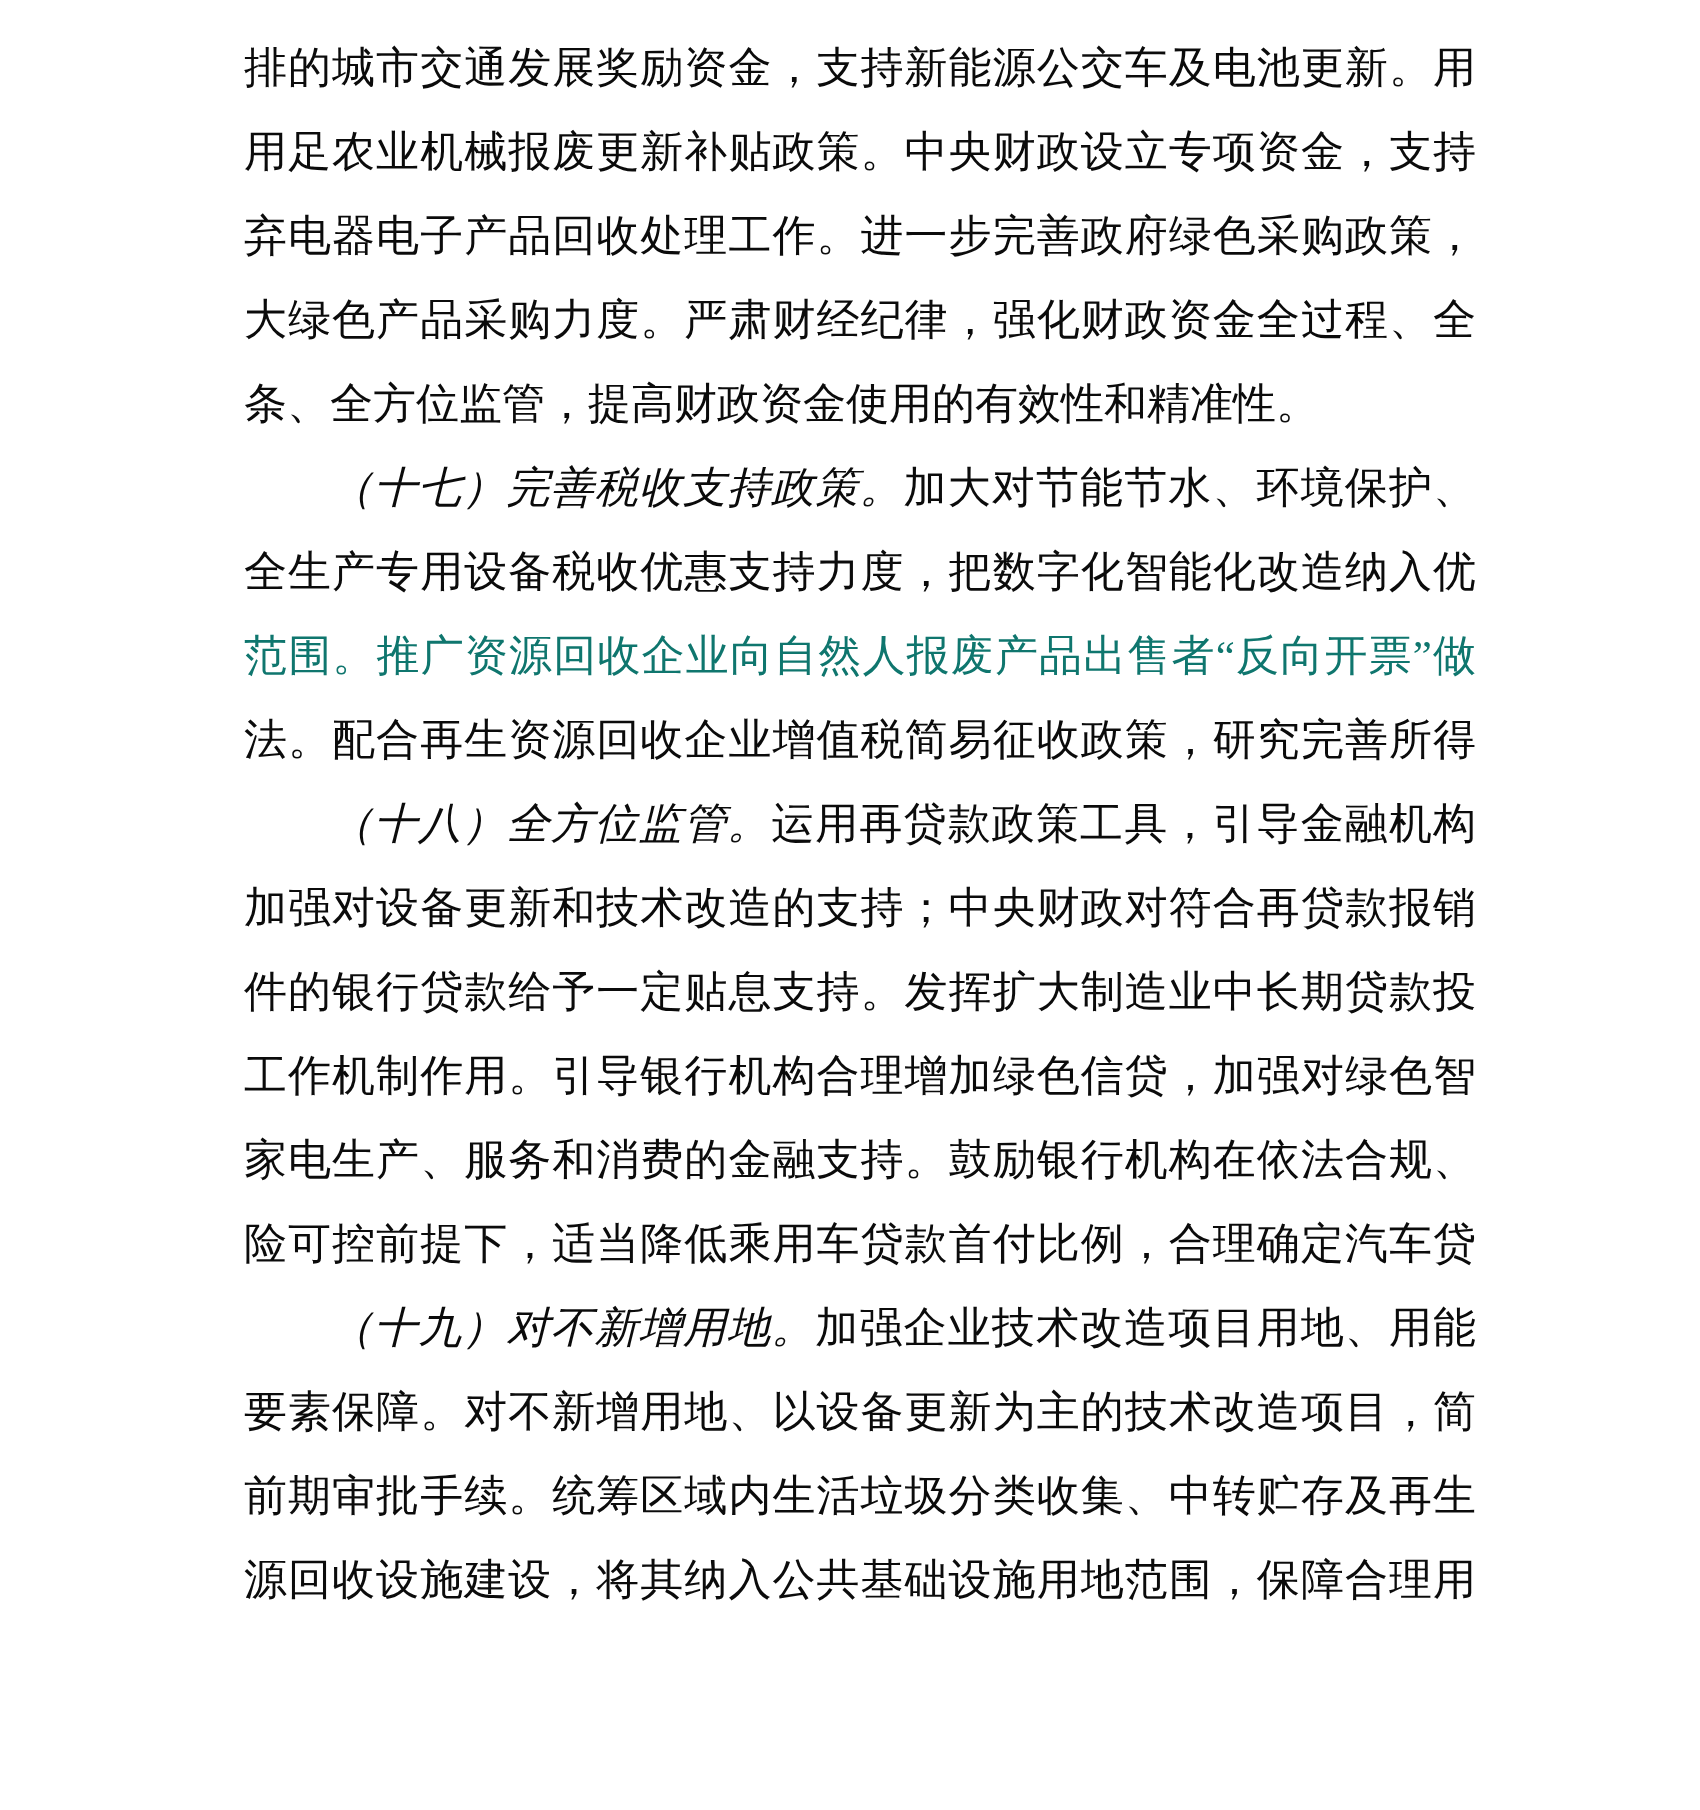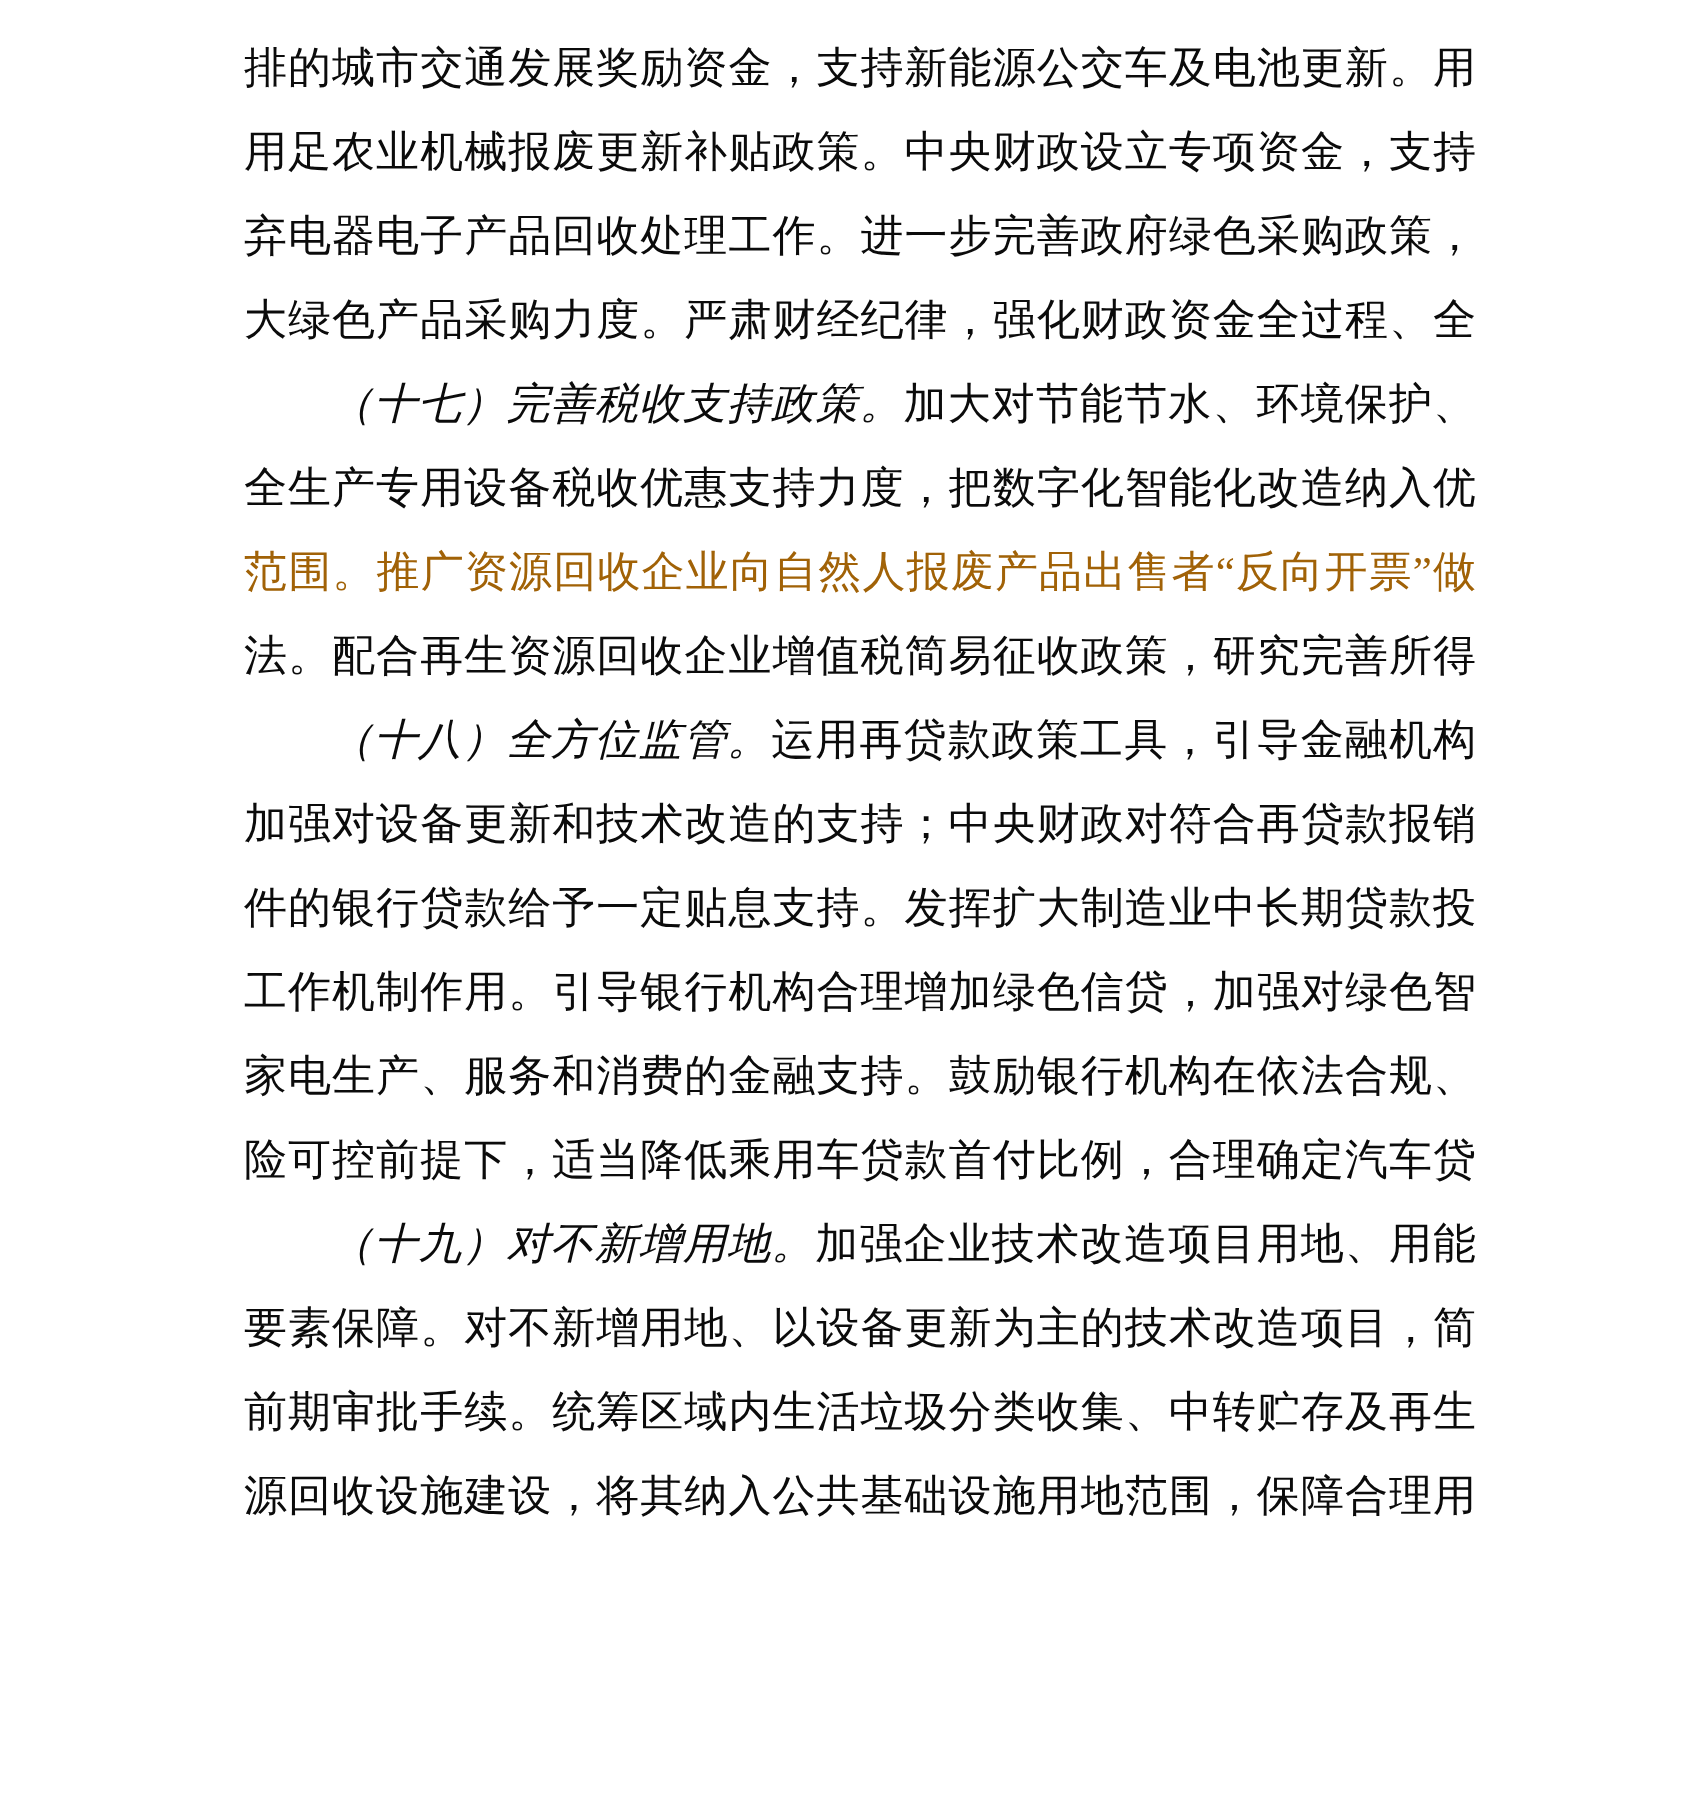--- a/index.html
+++ b/index.html
@@ -56,26 +56,27 @@
 <main class="page">
   <section class="text-block">
   <p class="line" style="color: rgb(11, 11, 11);"><span class="head"></span><span class="body-text">排的城市交通发展奖励资金，支持新能源公交车及电池更新。用好</span></p>
 
   <p class="line" style="color: rgb(11, 11, 11);"><span class="head"></span><span class="body-text">用足农业机械报废更新补贴政策。中央财政设立专项资金，支持废</span></p>
 
   <p class="line" style="color: rgb(11, 11, 11);"><span class="head"></span><span class="body-text">弃电器电子产品回收处理工作。进一步完善政府绿色采购政策，加</span></p>
 
   <p class="line" style="color: rgb(11, 11, 11);"><span class="head"></span><span class="body-text">大绿色产品采购力度。严肃财经纪律，强化财政资金全过程、全链</span></p>
 
+  <p class="line no-flush" style="color: rgb(11, 11, 11);"><span class="head"></span><span class="body-text">条、全方位监管，提高财政资金使用的有效性和精准性。</span></p>
 
   <p class="line indent" style="color: rgb(11, 11, 11);"><span class="head">（十七）完善税收支持政策。</span><span class="body-text">加大对节能节水、环境保护、安</span></p>
 
   <p class="line" style="color: rgb(11, 11, 11);"><span class="head"></span><span class="body-text">全生产专用设备税收优惠支持力度，把数字化智能化改造纳入优惠</span></p>
 
-  <p class="line" style="color: #a16207;"><span class="head"></span><span class="body-text">范围。推广资源回收企业向自然人报废产品出售者“反向开票”做</span></p>
+  <p class="line" style="color: #0f766e;"><span class="head"></span><span class="body-text">范围。推广资源回收企业向自然人报废产品出售者“反向开票”做</span></p>
 
   <p class="line" style="color: rgb(11, 11, 11);"><span class="head"></span><span class="body-text">法。配合再生资源回收企业增值税简易征收政策，研究完善所得税</span></p>
 
 
   <p class="line indent" style="color: rgb(11, 11, 11);"><span class="head">（十八）全方位监管。</span><span class="body-text">运用再贷款政策工具，引导金融机构</span></p>
 
   <p class="line" style="color: rgb(11, 11, 11);"><span class="head"></span><span class="body-text">加强对设备更新和技术改造的支持；中央财政对符合再贷款报销条</span></p>
 
   <p class="line" style="color: rgb(11, 11, 11);"><span class="head"></span><span class="body-text">件的银行贷款给予一定贴息支持。发挥扩大制造业中长期贷款投放</span></p>
 

